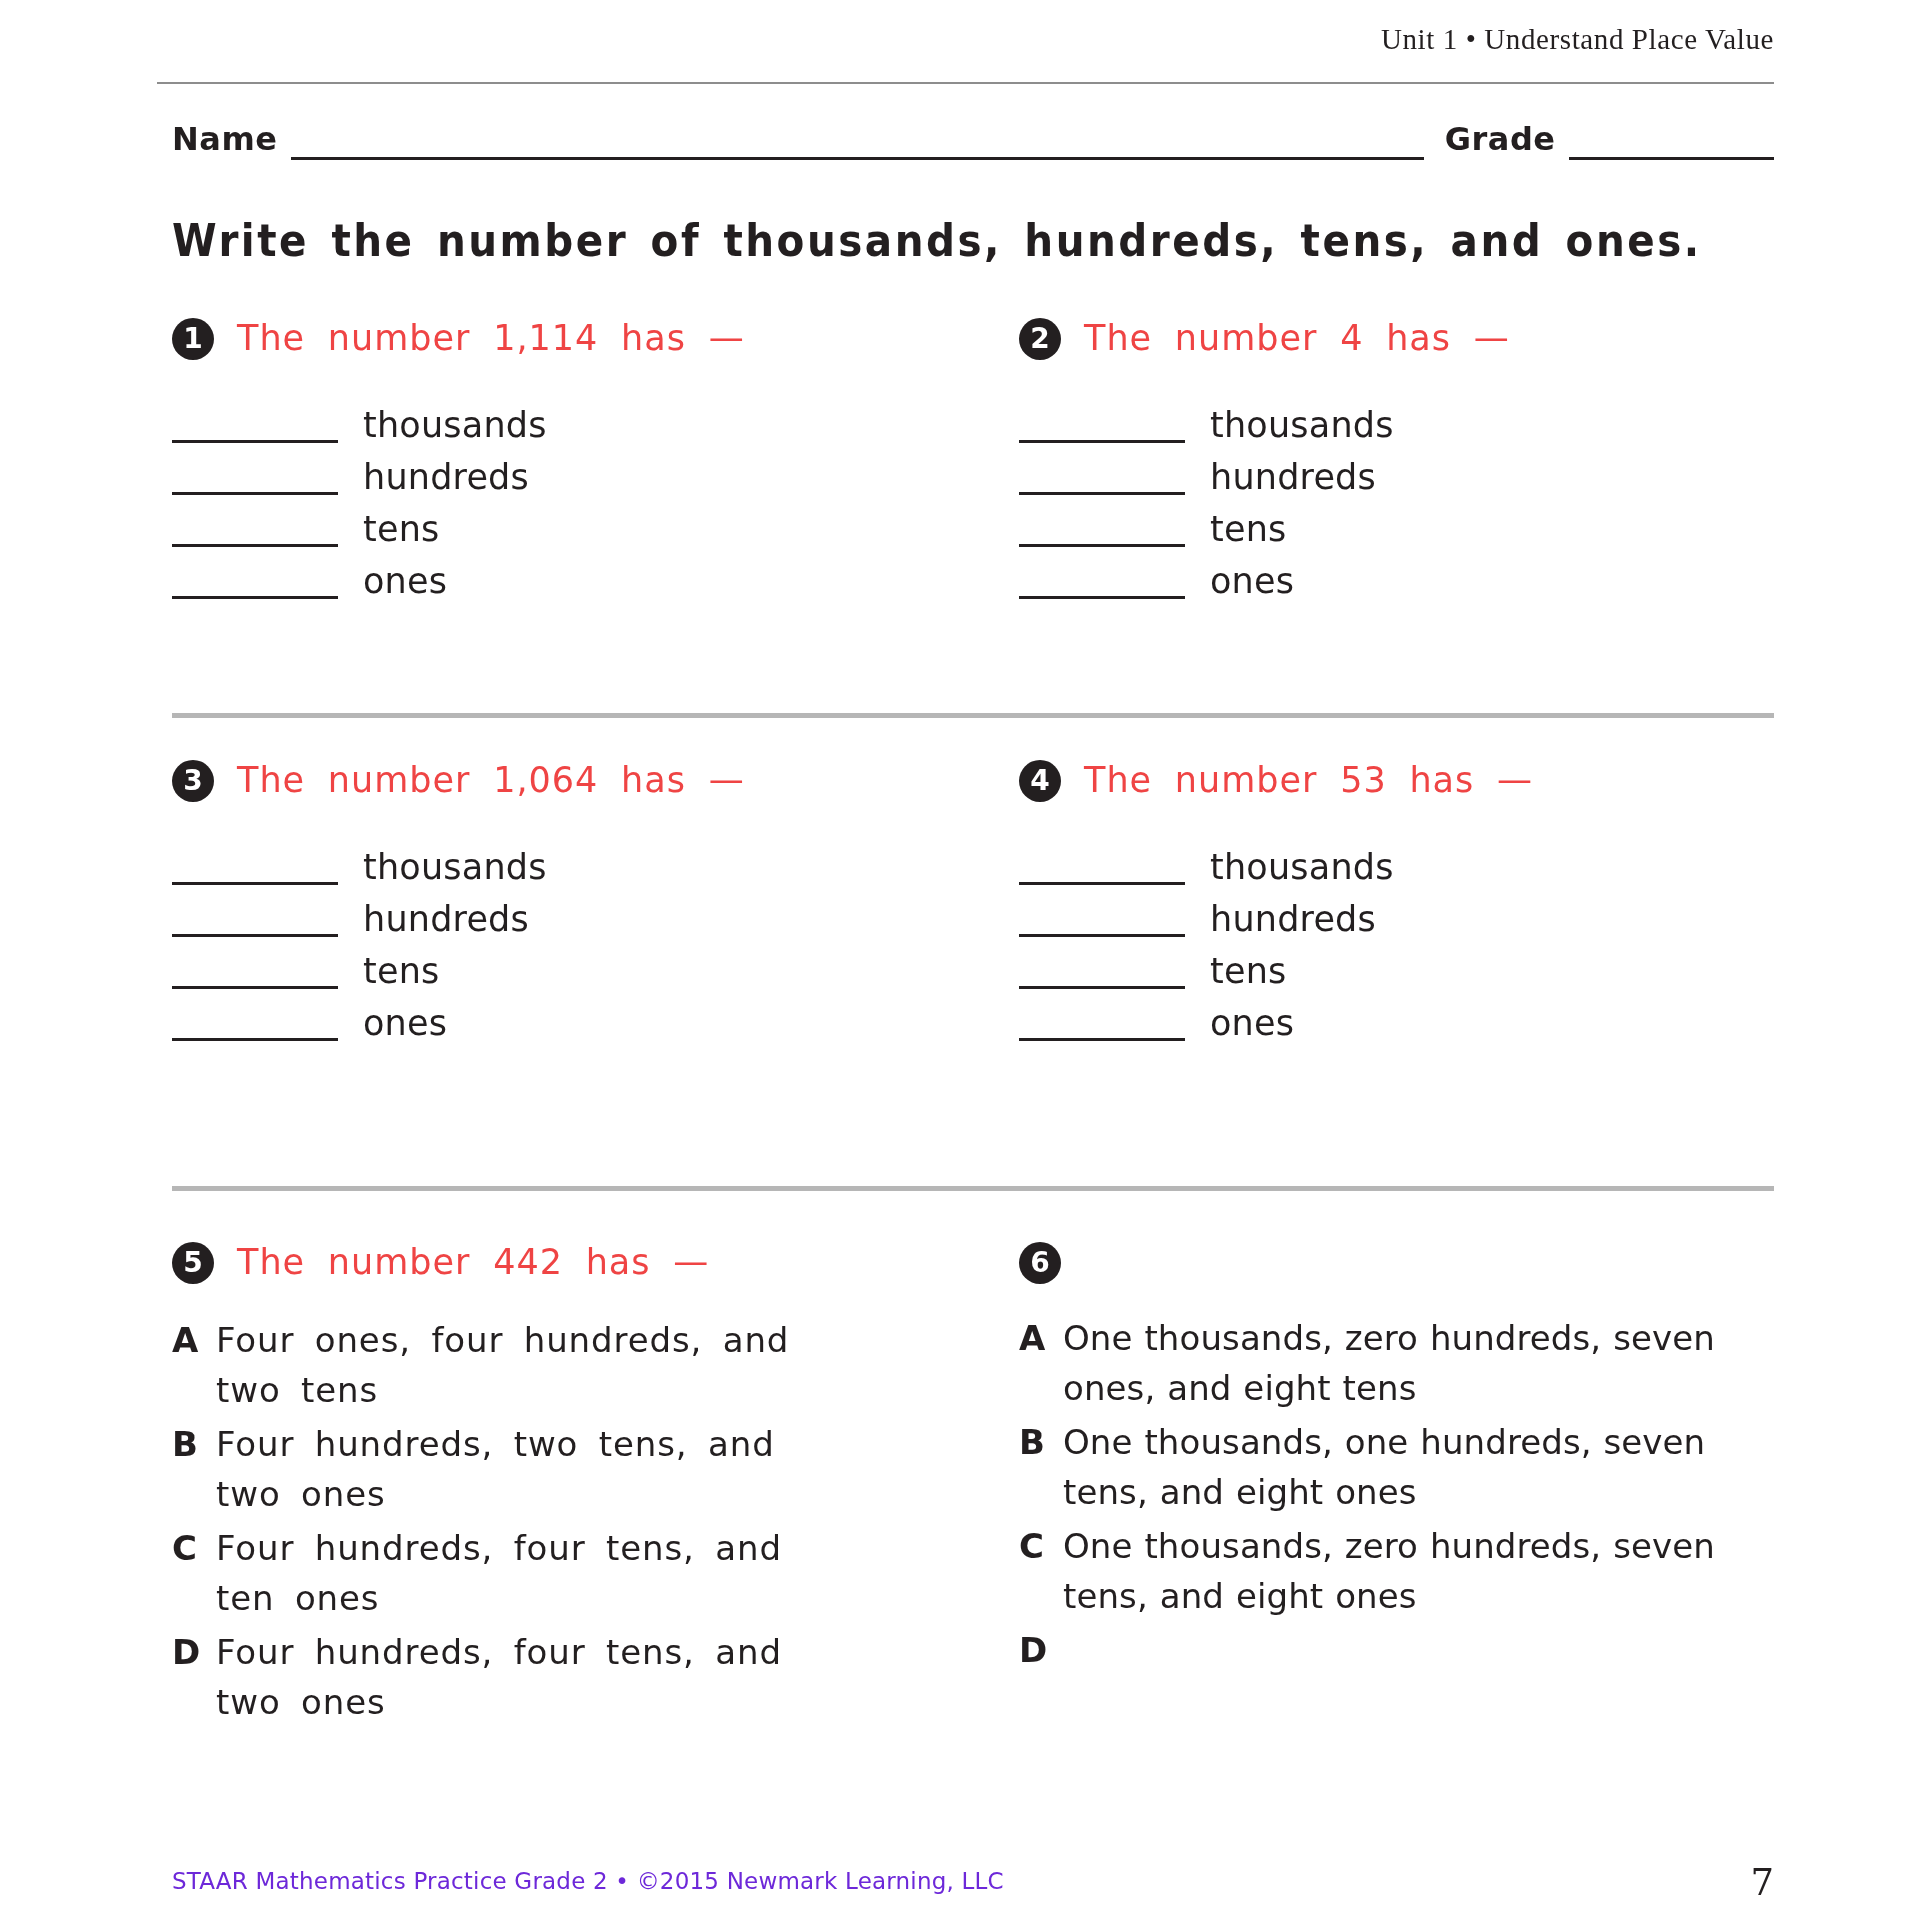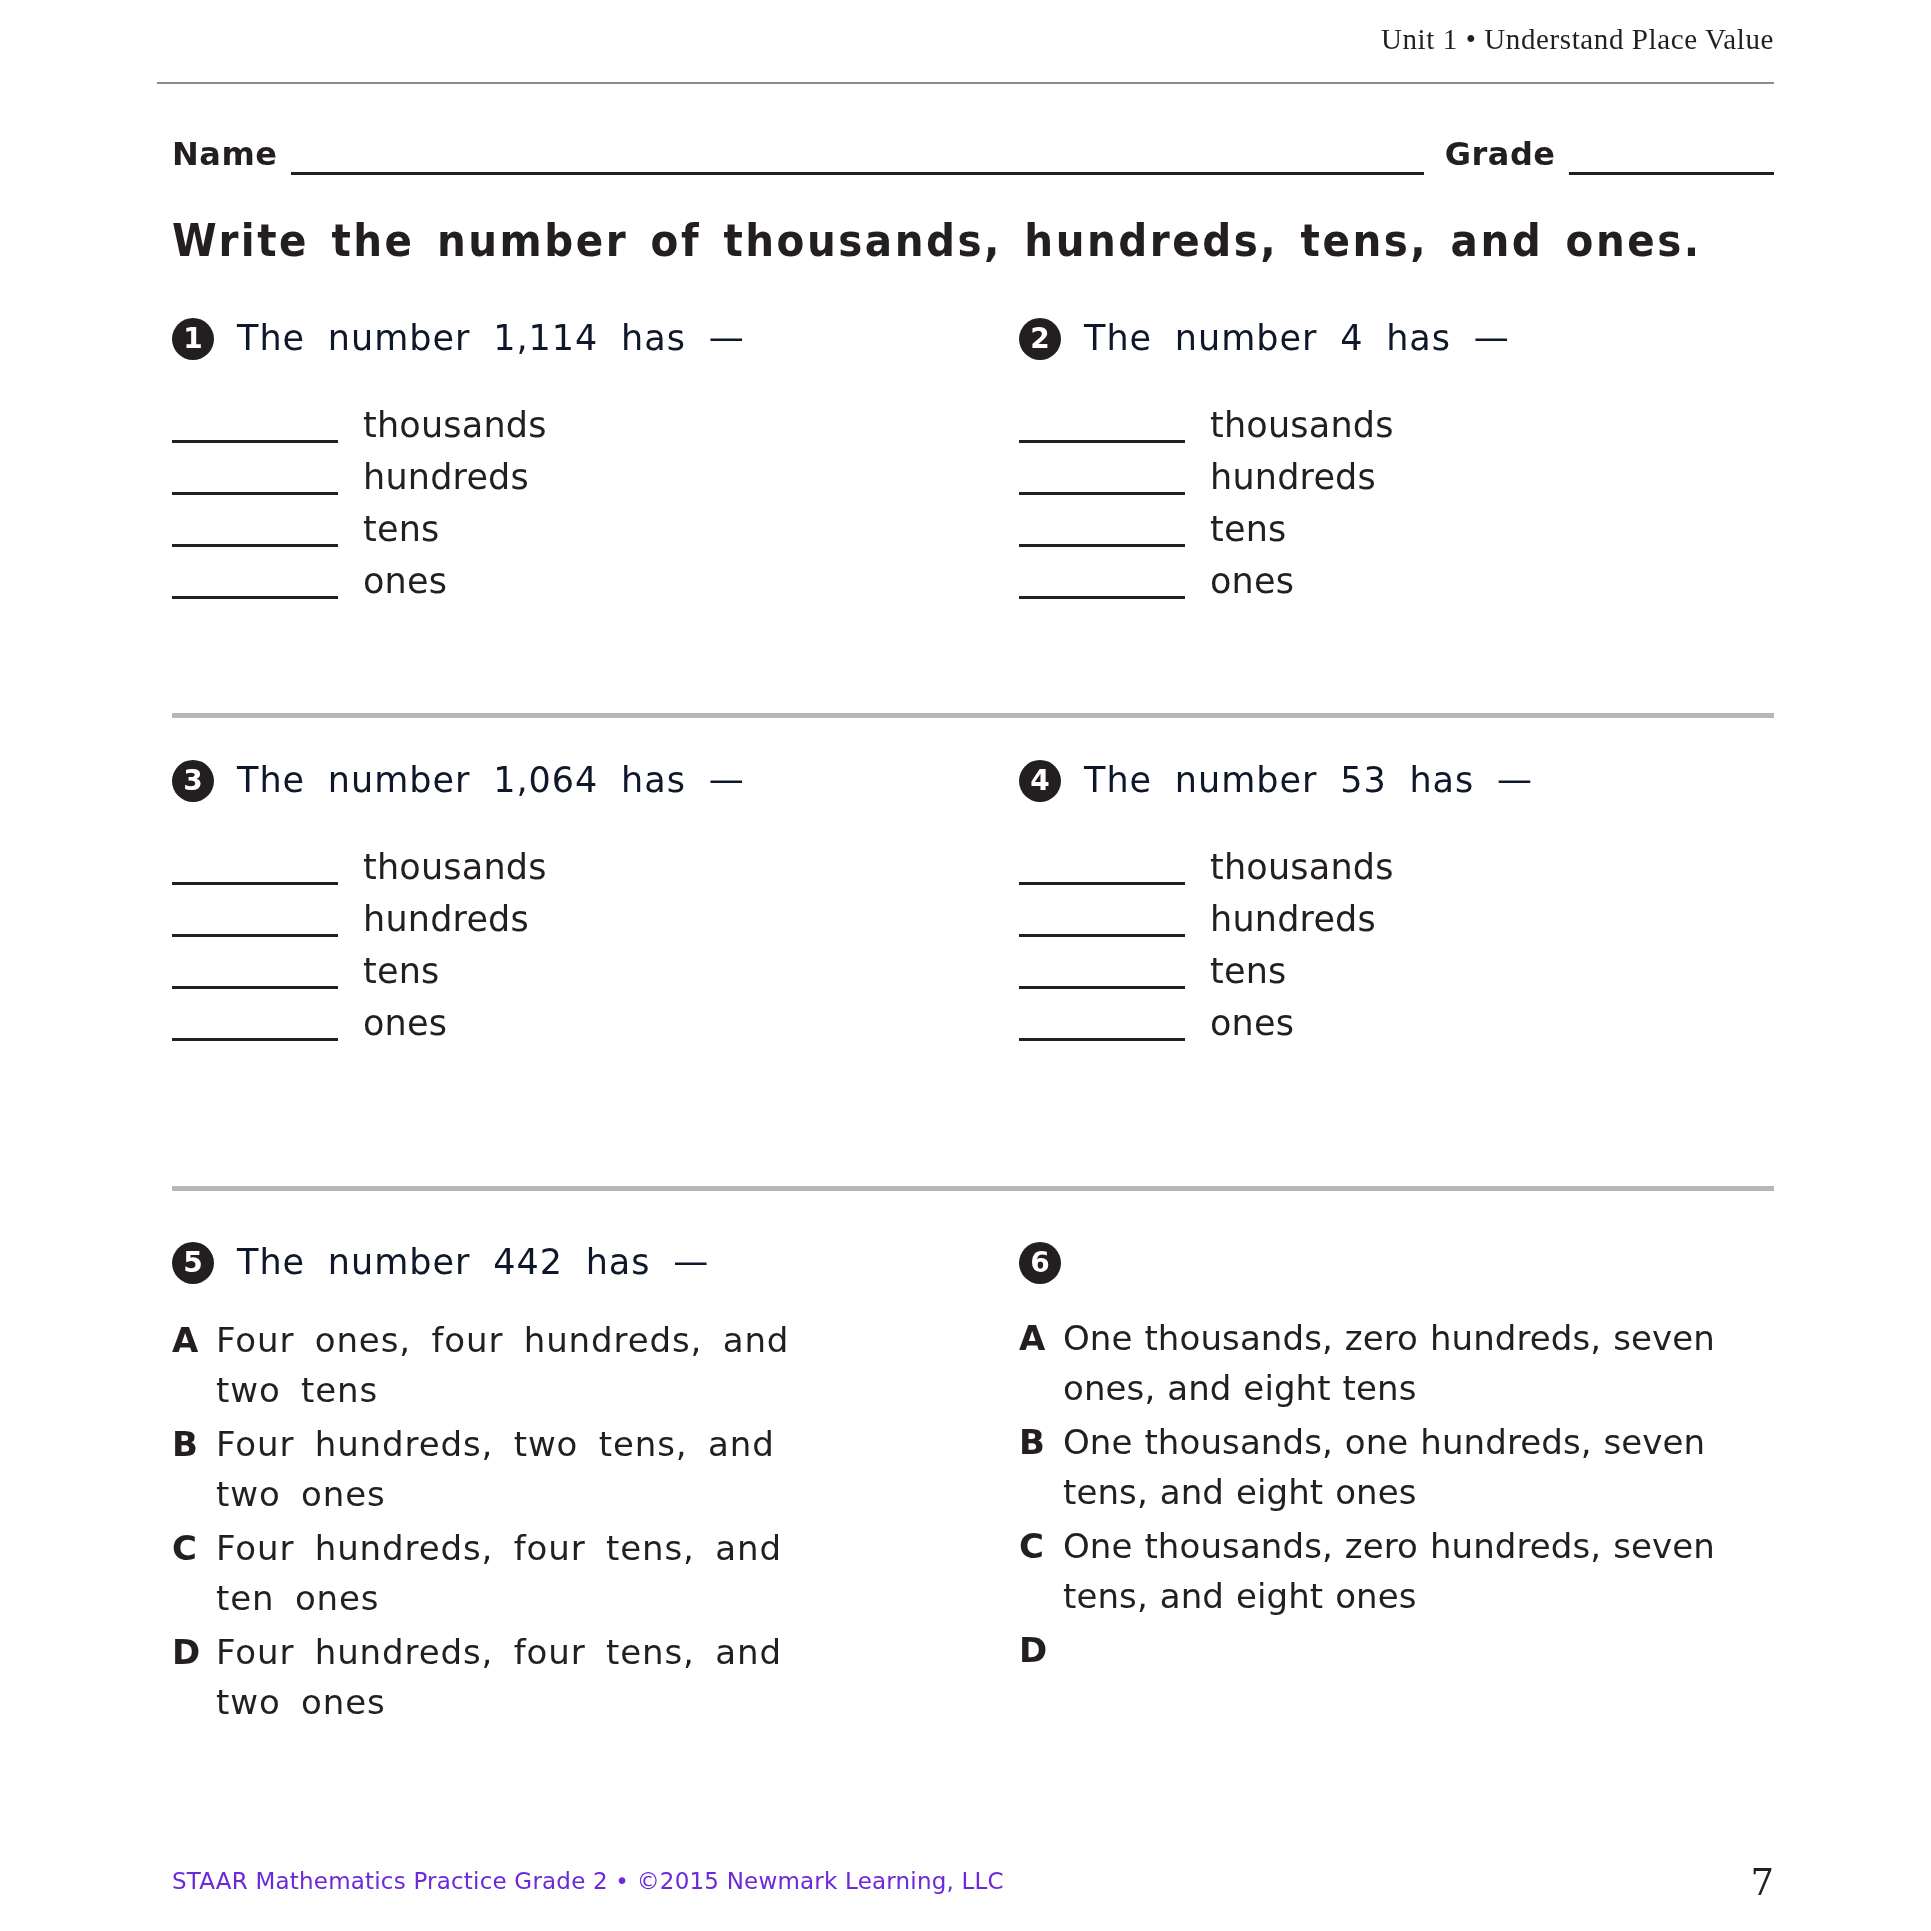--- a/index.html
+++ b/index.html
@@ -37,21 +37,21 @@
     top: 82px;
     left: 157px;
     right: 157px;
     height: 1.9px;
     background: #8d8d8d;
   }
 
   
   .namedate {
     position: absolute;
-    top: 135px;
+    top: 120px;
     left: 172px;
     right: 157px;
     height: 46px;
     display: flex;
     align-items: baseline;
   }
   .nd-label {
     font-family: "DejaVu Sans", sans-serif;
     font-weight: bold;
     font-size: 32px;
@@ -129,21 +129,21 @@
     text-align: center;
     flex: 0 0 auto;
     margin-top: 3.9px;
   }
   .q-text {
     margin-left: 23px;
     font-family: "DejaVu Sans", sans-serif;
     font-size: 35px;
     letter-spacing: 1px;
     word-spacing: 10.6px;
-    color: #0f172a;
+    color: #ef4444;
     line-height: 48px;
   }
 
   
   .blanks {
     margin-top: 37px;
     margin-left: 0px;
   }
   .blank-row {
     display: flex;

